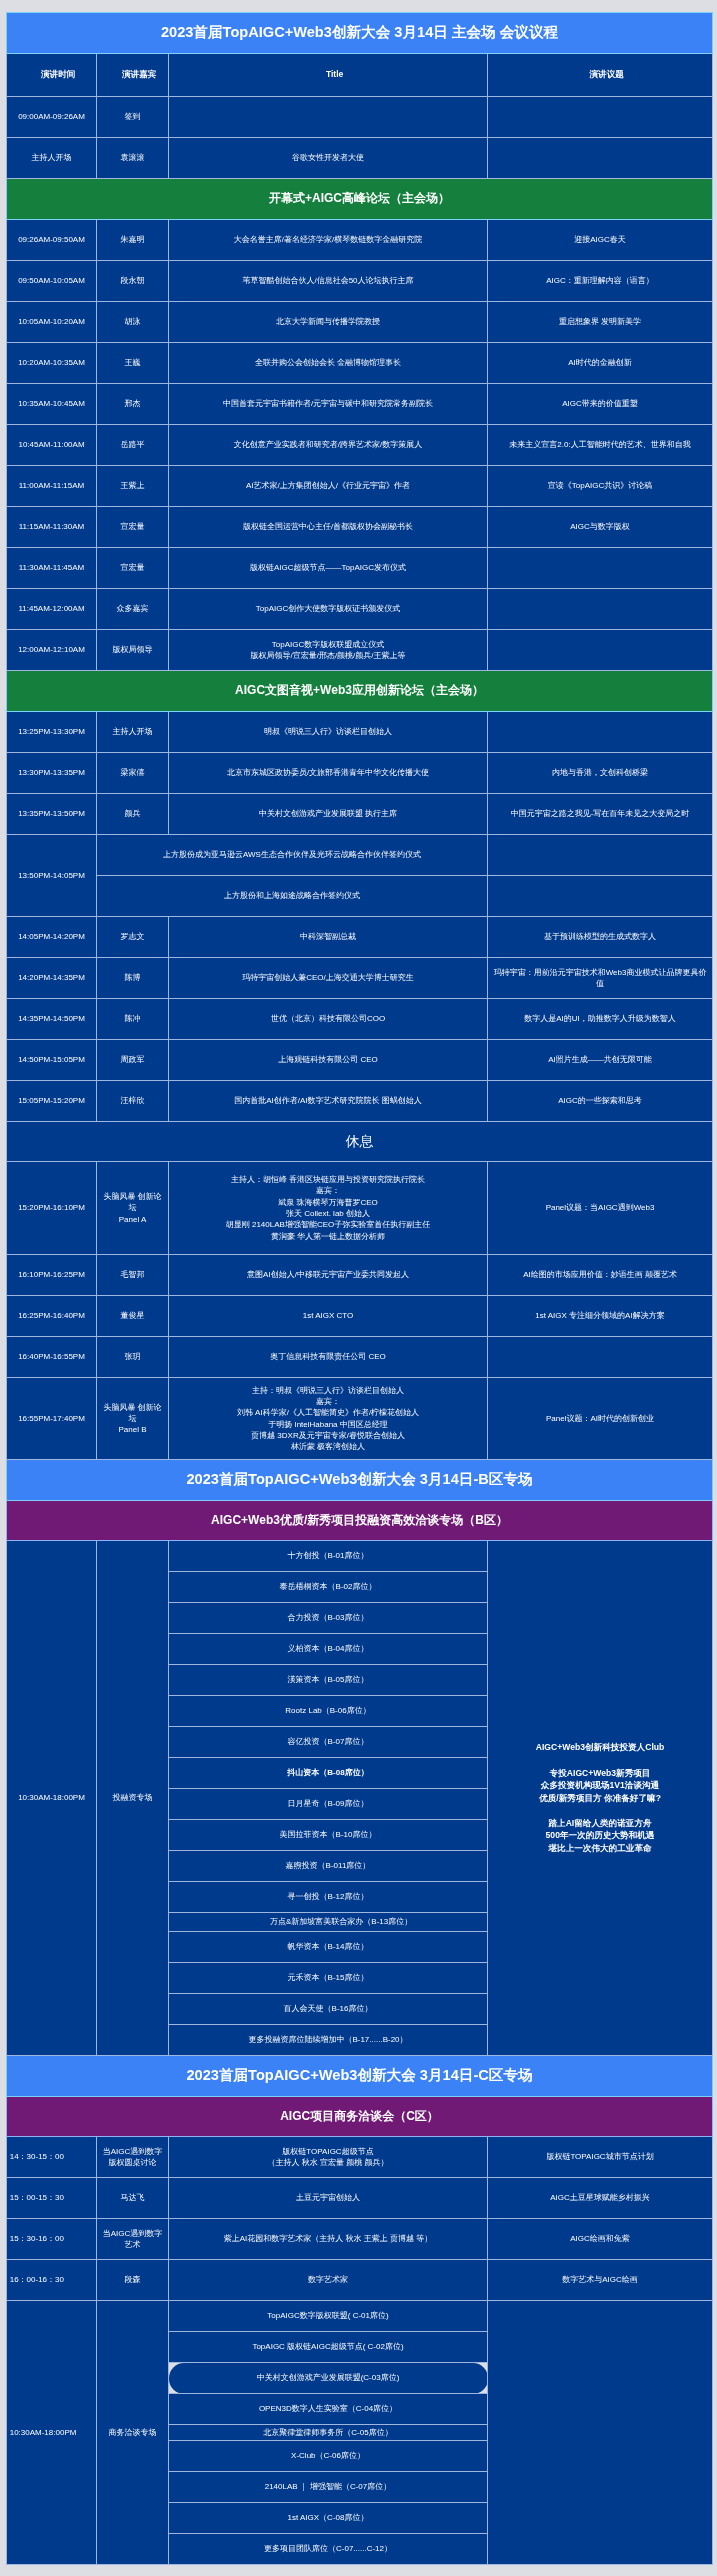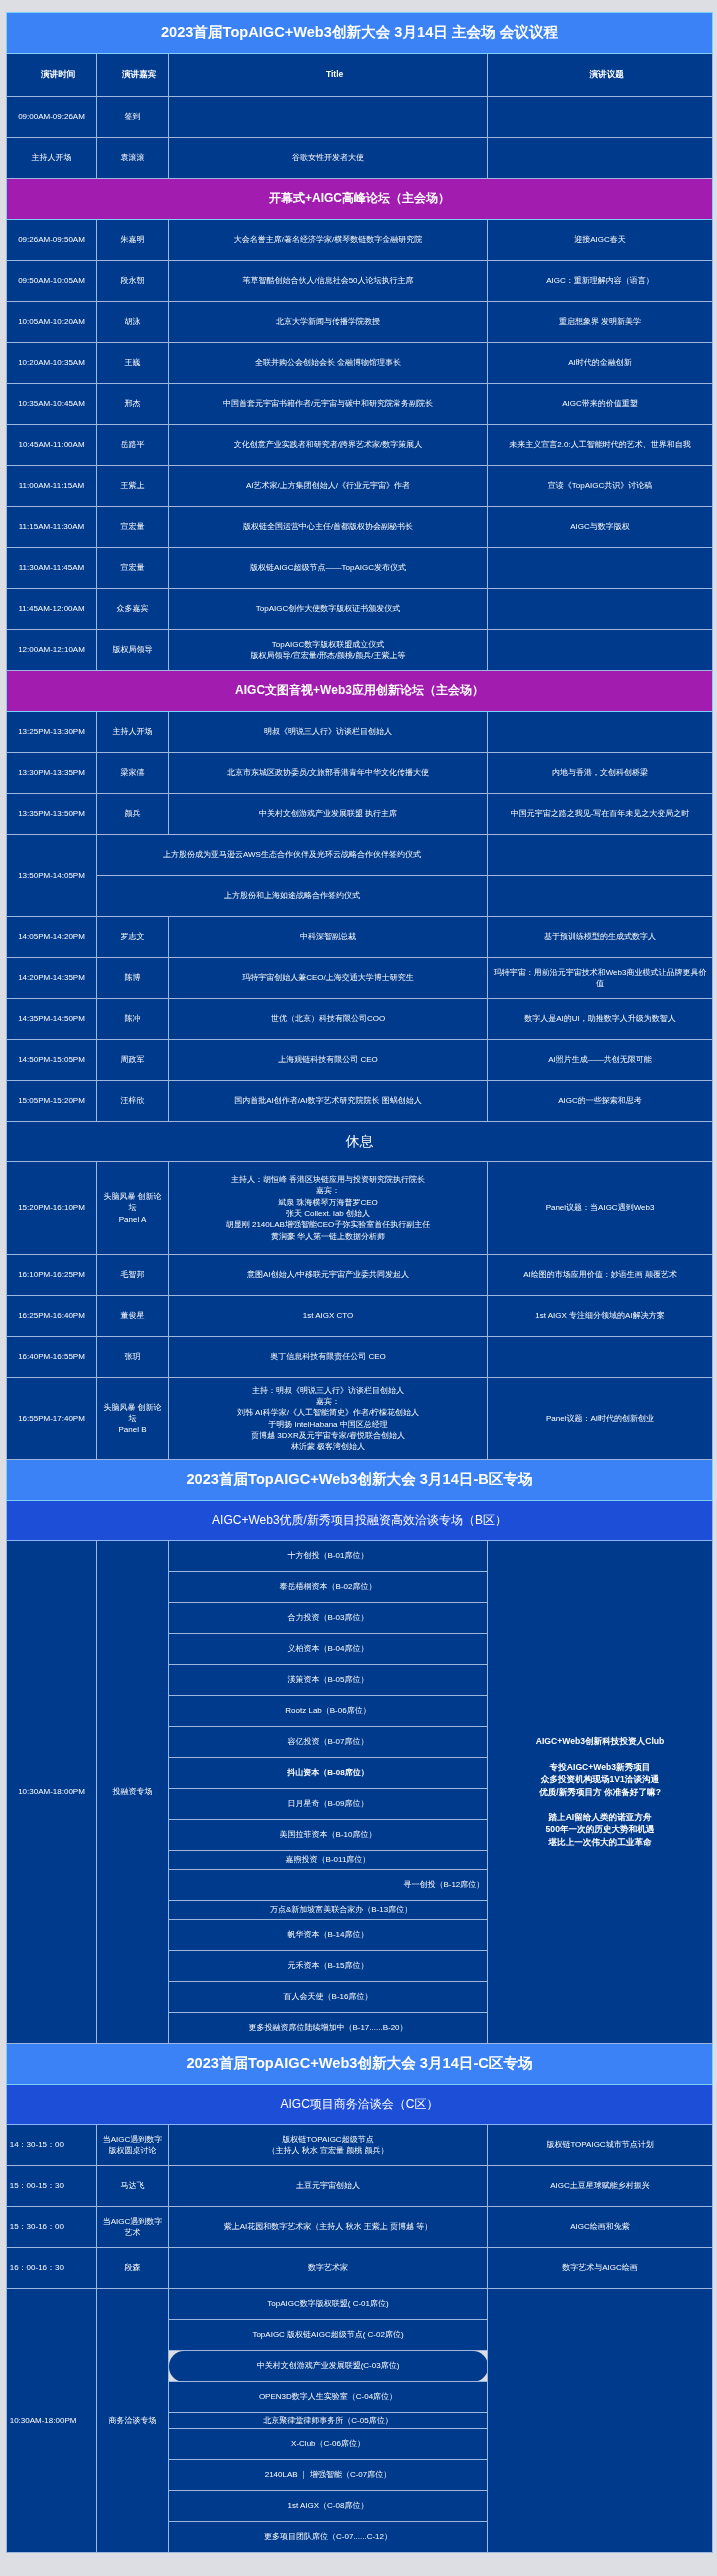--- a/index.html
+++ b/index.html
@@ -3,22 +3,22 @@
 <meta charset="utf-8">
 <style>
   html,body{margin:0;padding:0;}
   body{background:#dcdee3;width:717px;font-family:"Liberation Sans","DejaVu Sans",sans-serif;color:#fff;}
   .wrap{padding:12px 6px 6.6px 6px;}
   table{width:705px;border-collapse:collapse;table-layout:fixed;}
   col.c1{width:90px;} col.c2{width:72px;} col.c3{width:319px;} col.c4{width:225px;}
   td,th{border:1px solid #9fb6df;background:#003a8c;text-align:center;vertical-align:middle;font-size:8px;line-height:11.3px;padding:0 2.7px;height:41px;box-sizing:border-box;}
   th{font-weight:bold;font-size:8.6px;height:43px;padding-left:16px;}
   tr.title td{background:#3b82f6;font-size:14.6px;font-weight:bold;height:41px;border-color:#7fd0f8;}
-  tr.sub td{background:#1d4ed8;font-size:12px;font-weight:normal;height:40px;border-color:#8fb4f5;}
-  tr.sec td{background:#a21caf;font-size:12px;font-weight:bold;height:41px;border-color:#7fd0f8;}
+  tr.sub td{background:#701a75;font-size:12px;font-weight:bold;height:40px;border-color:#8fb4f5;}
+  tr.sec td{background:#15803d;font-size:12px;font-weight:bold;height:41px;border-color:#7fd0f8;}
   tr.brk td{height:40px;font-size:14px;}
   tr.seat td{height:31px;}
   td.left{text-align:left;padding-left:2.7px;}
   td.multi{padding:5.3px 2.7px;}
   .pre{white-space:pre-line;}
 </style>
 </head>
 <body>
 
 <div class="wrap">
@@ -267,24 +267,24 @@
         <tr class="seat">
           <td class=" pre" style="height: 31px; font-weight: bold;">抖山资本（B-08席位）</td>
         </tr>
         <tr class="seat">
           <td class=" pre" style="height: 31px;">日月星奇（B-09席位）</td>
         </tr>
         <tr class="seat">
           <td class=" pre" style="height: 31px;">美国拉菲资本（B-10席位）</td>
         </tr>
         <tr class="seat">
-          <td class=" pre" style="height: 19px;">嘉煦投资（B-011席位）</td>
-        </tr>
-        <tr class="seat">
-          <td class=" pre" style="height: 31px; text-align: right;">寻一创投（B-12席位）</td>
+          <td class=" pre" style="height: 31px;">嘉煦投资（B-011席位）</td>
+        </tr>
+        <tr class="seat">
+          <td class=" pre" style="height: 31px;">寻一创投（B-12席位）</td>
         </tr>
         <tr class="seat">
           <td class=" pre" style="height: 19px; padding-left: 29px;">万点&amp;新加坡富美联合家办（B-13席位）</td>
         </tr>
         <tr class="seat">
           <td class=" pre" style="height: 31px;">帆华资本（B-14席位）</td>
         </tr>
         <tr class="seat">
           <td class=" pre" style="height: 31px;">元禾资本（B-15席位）</td>
         </tr>

